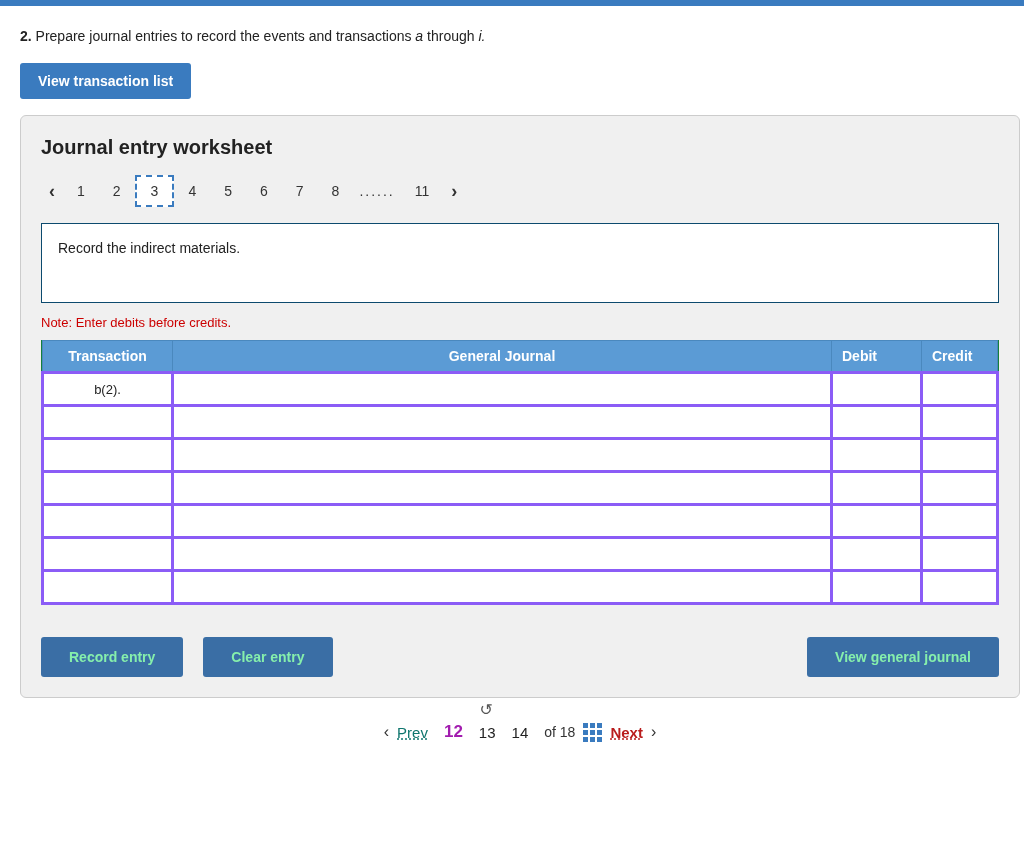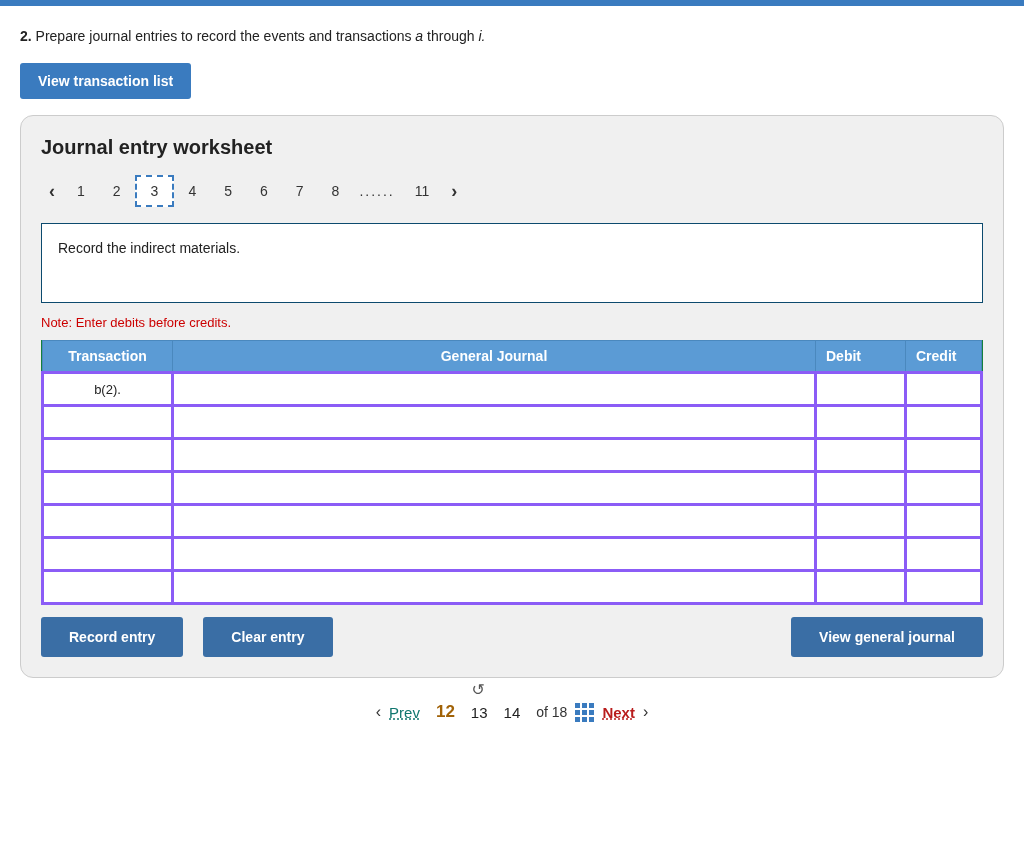--- a/index.html
+++ b/index.html
@@ -6,21 +6,21 @@
     body {
       font-family: Arial, sans-serif;
       font-size: 14px;
       background: #fff;
       color: #222;
     }
 
     .page-container {
       max-width: 1024px;
       margin: 0 auto;
-      padding: 10px 20px 20px 20px;
+      padding: 10px 4px 20px 20px;
     }
 
     .question-text {
       font-size: 14px;
       margin-bottom: 16px;
       line-height: 1.5;
     }
 
     .question-text strong {
       font-weight: bold;
@@ -35,21 +35,21 @@
       font-weight: bold;
       cursor: pointer;
       border-radius: 3px;
       margin-bottom: 16px;
     }
 
     .worksheet-container {
       border: 1px solid #ccc;
       background: #f0f0f0;
       padding: 20px;
-      border-radius: 13px;
+      border-radius: 6px;
     }
 
     .worksheet-title {
       font-size: 20px;
       font-weight: bold;
       margin-bottom: 16px;
     }
 
     .tab-nav {
       display: flex;
@@ -102,21 +102,21 @@
     .note-text {
       color: #c00;
       font-size: 13px;
       margin-bottom: 10px;
     }
 
     .journal-table {
       width: 100%;
       border-collapse: collapse;
       background: #15803d;
-      margin-bottom: 12px;
+      margin-bottom: 32px;
     }
 
     .journal-table th {
       background: #5b9bd5;
       color: #fff;
       font-weight: bold;
       border: 1px solid #4a88be;
       padding: 7px 10px;
       text-align: left;
       font-size: 14px;
@@ -172,21 +172,21 @@
     }
 
     .button-row {
       display: flex;
       align-items: center;
       gap: 20px;
     }
 
     .action-btn {
       background: #3a6ea5;
-      color: #ffffff;
+      color: #86efac;
       border: none;
       padding: 12px 28px;
       font-size: 14px;
       font-weight: bold;
       cursor: pointer;
       border-radius: 3px;
     }
 
     .action-btn.view-journal {
       margin-left: auto;
@@ -235,21 +235,21 @@
       border: none;
       background: none;
     }
 
     .page-num {
       font-size: 15px;
       padding: 4px 8px;
     }
 
     .page-num.active {
-      color: #a16207;
+      color: #a21caf;
       font-weight: bold;
       font-size: 17px;
     }
 
     .page-of {
       font-size: 14px;
       color: #333;
     }
 
     .grid-icon {

